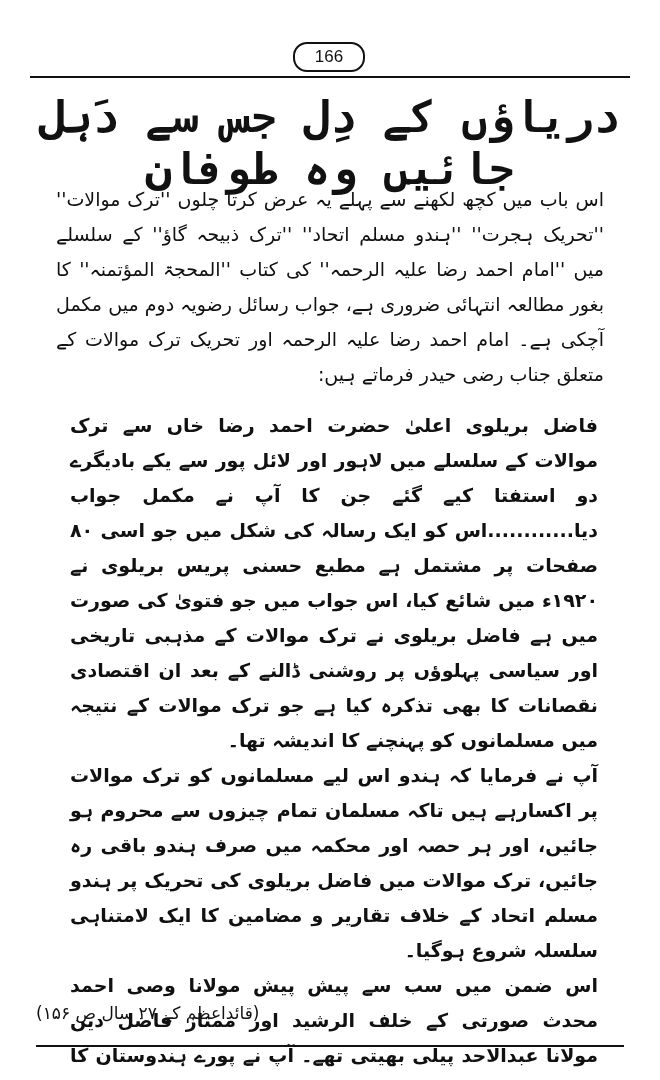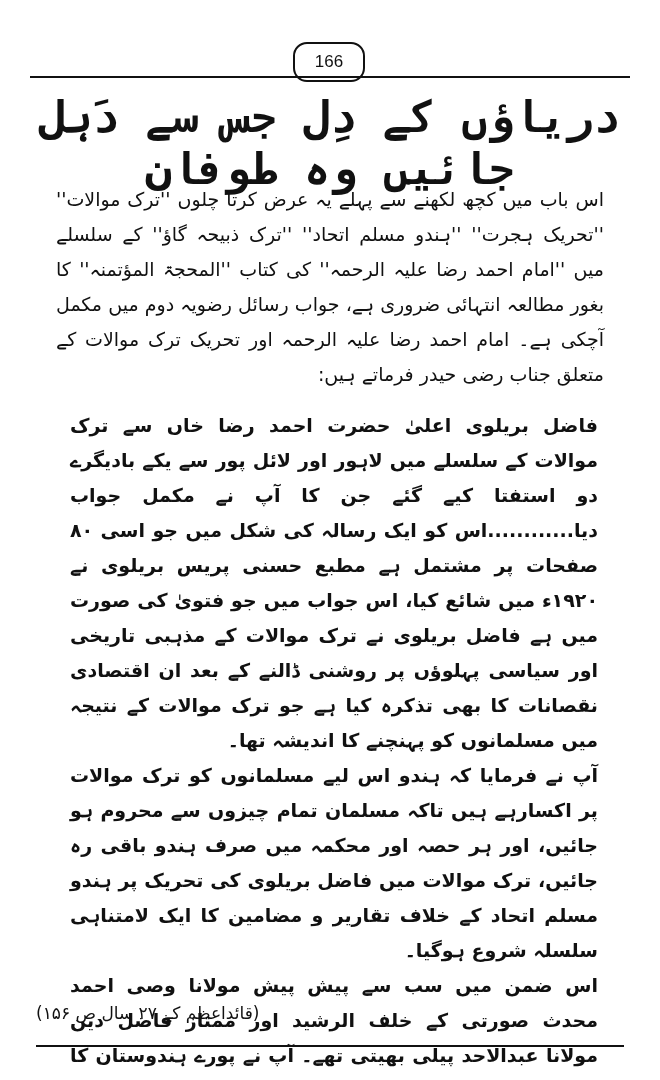--- a/index.html
+++ b/index.html
@@ -13,21 +13,21 @@
       position: relative;
       overflow: hidden;
       font-family: "DejaVu Sans", sans-serif;
       color: #111111;
     }
     .page-number-box {
       position: absolute;
       left: 293px;
       top: 42px;
       width: 72px;
-      height: 40px;
+      height: 30px;
       border: 2px solid #111;
       border-radius: 14px;
       box-sizing: border-box;
       display: flex;
       align-items: center;
       justify-content: center;
       font-family: "Liberation Sans", sans-serif;
       font-size: 17px;
     }
     .rule-top {

